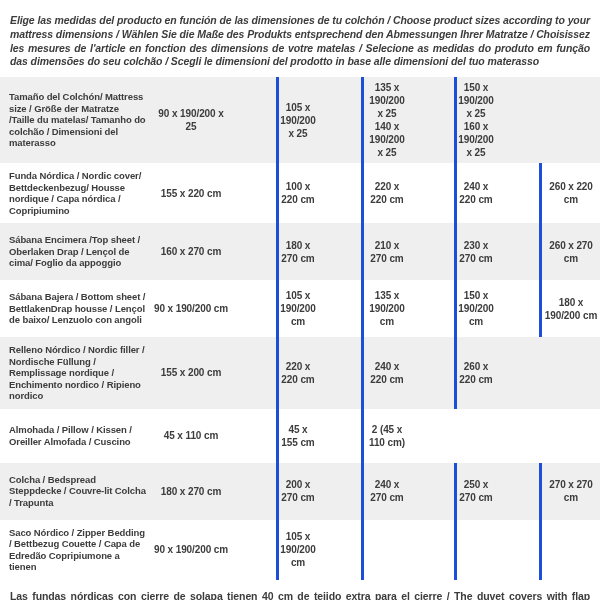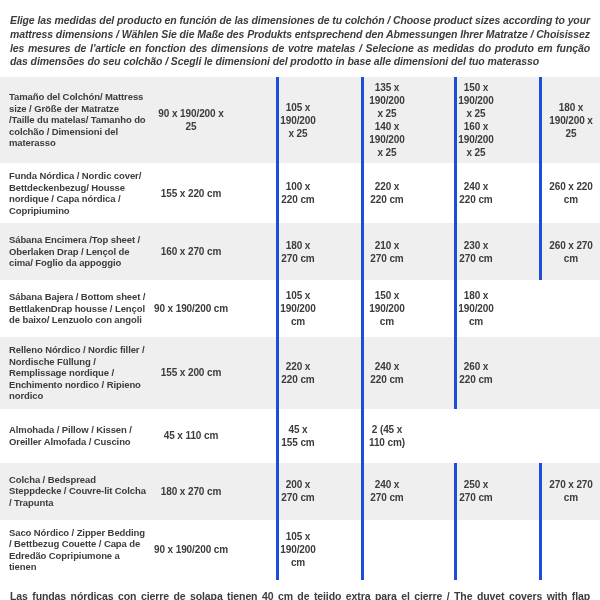--- a/index.html
+++ b/index.html
@@ -48,21 +48,20 @@
   <p class="intro">Elige las medidas del producto en función de las dimensiones de tu colchón / Choose product sizes according to your mattress dimensions / Wählen Sie die Maße des Produkts entsprechend den Abmessungen Ihrer Matratze / Choisissez les mesures de l'article en fonction des dimensions de votre matelas / Selecione as medidas do produto em função das dimensões do seu colchão / Scegli le dimensioni del prodotto in base alle dimensioni del tuo materasso</p>
   <div class="size-table">
       <div class="row row-0">
         <div class="lcell">Tamaño del Colchón/ Mattress size / Größe der Matratze /Taille du matelas/ Tamanho do colchão / Dimensioni del materasso</div>
         <div class="vcell">90 x 190/200 x 25</div>
         <div class="vcell">105 x 190/200 x 25</div>
         <div class="vcell">135 x 190/200 x 25
 140 x 190/200 x 25</div>
         <div class="vcell">150 x 190/200 x 25
 160 x 190/200 x 25</div>
-        <div class="vcell">180 x 190/200 x 25</div>
       </div>
       <div class="row row-1">
         <div class="lcell">Funda Nórdica /  Nordic cover/ Bettdeckenbezug/ Housse nordique / Capa nórdica / Copripiumino</div>
         <div class="vcell">155 x 220 cm</div>
         <div class="vcell">100 x 220 cm</div>
         <div class="vcell">220 x 220 cm</div>
         <div class="vcell">240 x 220 cm</div>
         <div class="vcell">260 x 220 cm</div>
       </div>
       <div class="row row-2">
@@ -70,20 +69,21 @@
         <div class="vcell">160 x 270 cm</div>
         <div class="vcell">180 x 270 cm</div>
         <div class="vcell">210 x 270 cm</div>
         <div class="vcell">230 x 270 cm</div>
         <div class="vcell">260 x 270 cm</div>
       </div>
       <div class="row row-3">
         <div class="lcell">Sábana Bajera / Bottom sheet / BettlakenDrap housse / Lençol de baixo/ Lenzuolo con angoli</div>
         <div class="vcell">90 x 190/200 cm</div>
         <div class="vcell">105 x 190/200 cm</div>
+        <div class="vcell">135 x 190/200 cm</div>
         <div class="vcell">150 x 190/200 cm</div>
         <div class="vcell">180 x 190/200 cm</div>
       </div>
       <div class="row row-4">
         <div class="lcell">Relleno Nórdico / Nordic filler / Nordische Füllung / Remplissage nordique / Enchimento nordico / Ripieno nordico</div>
         <div class="vcell">155 x 200 cm</div>
         <div class="vcell">220 x 220 cm</div>
         <div class="vcell">240 x 220 cm</div>
         <div class="vcell">260 x 220 cm</div>
       </div>

